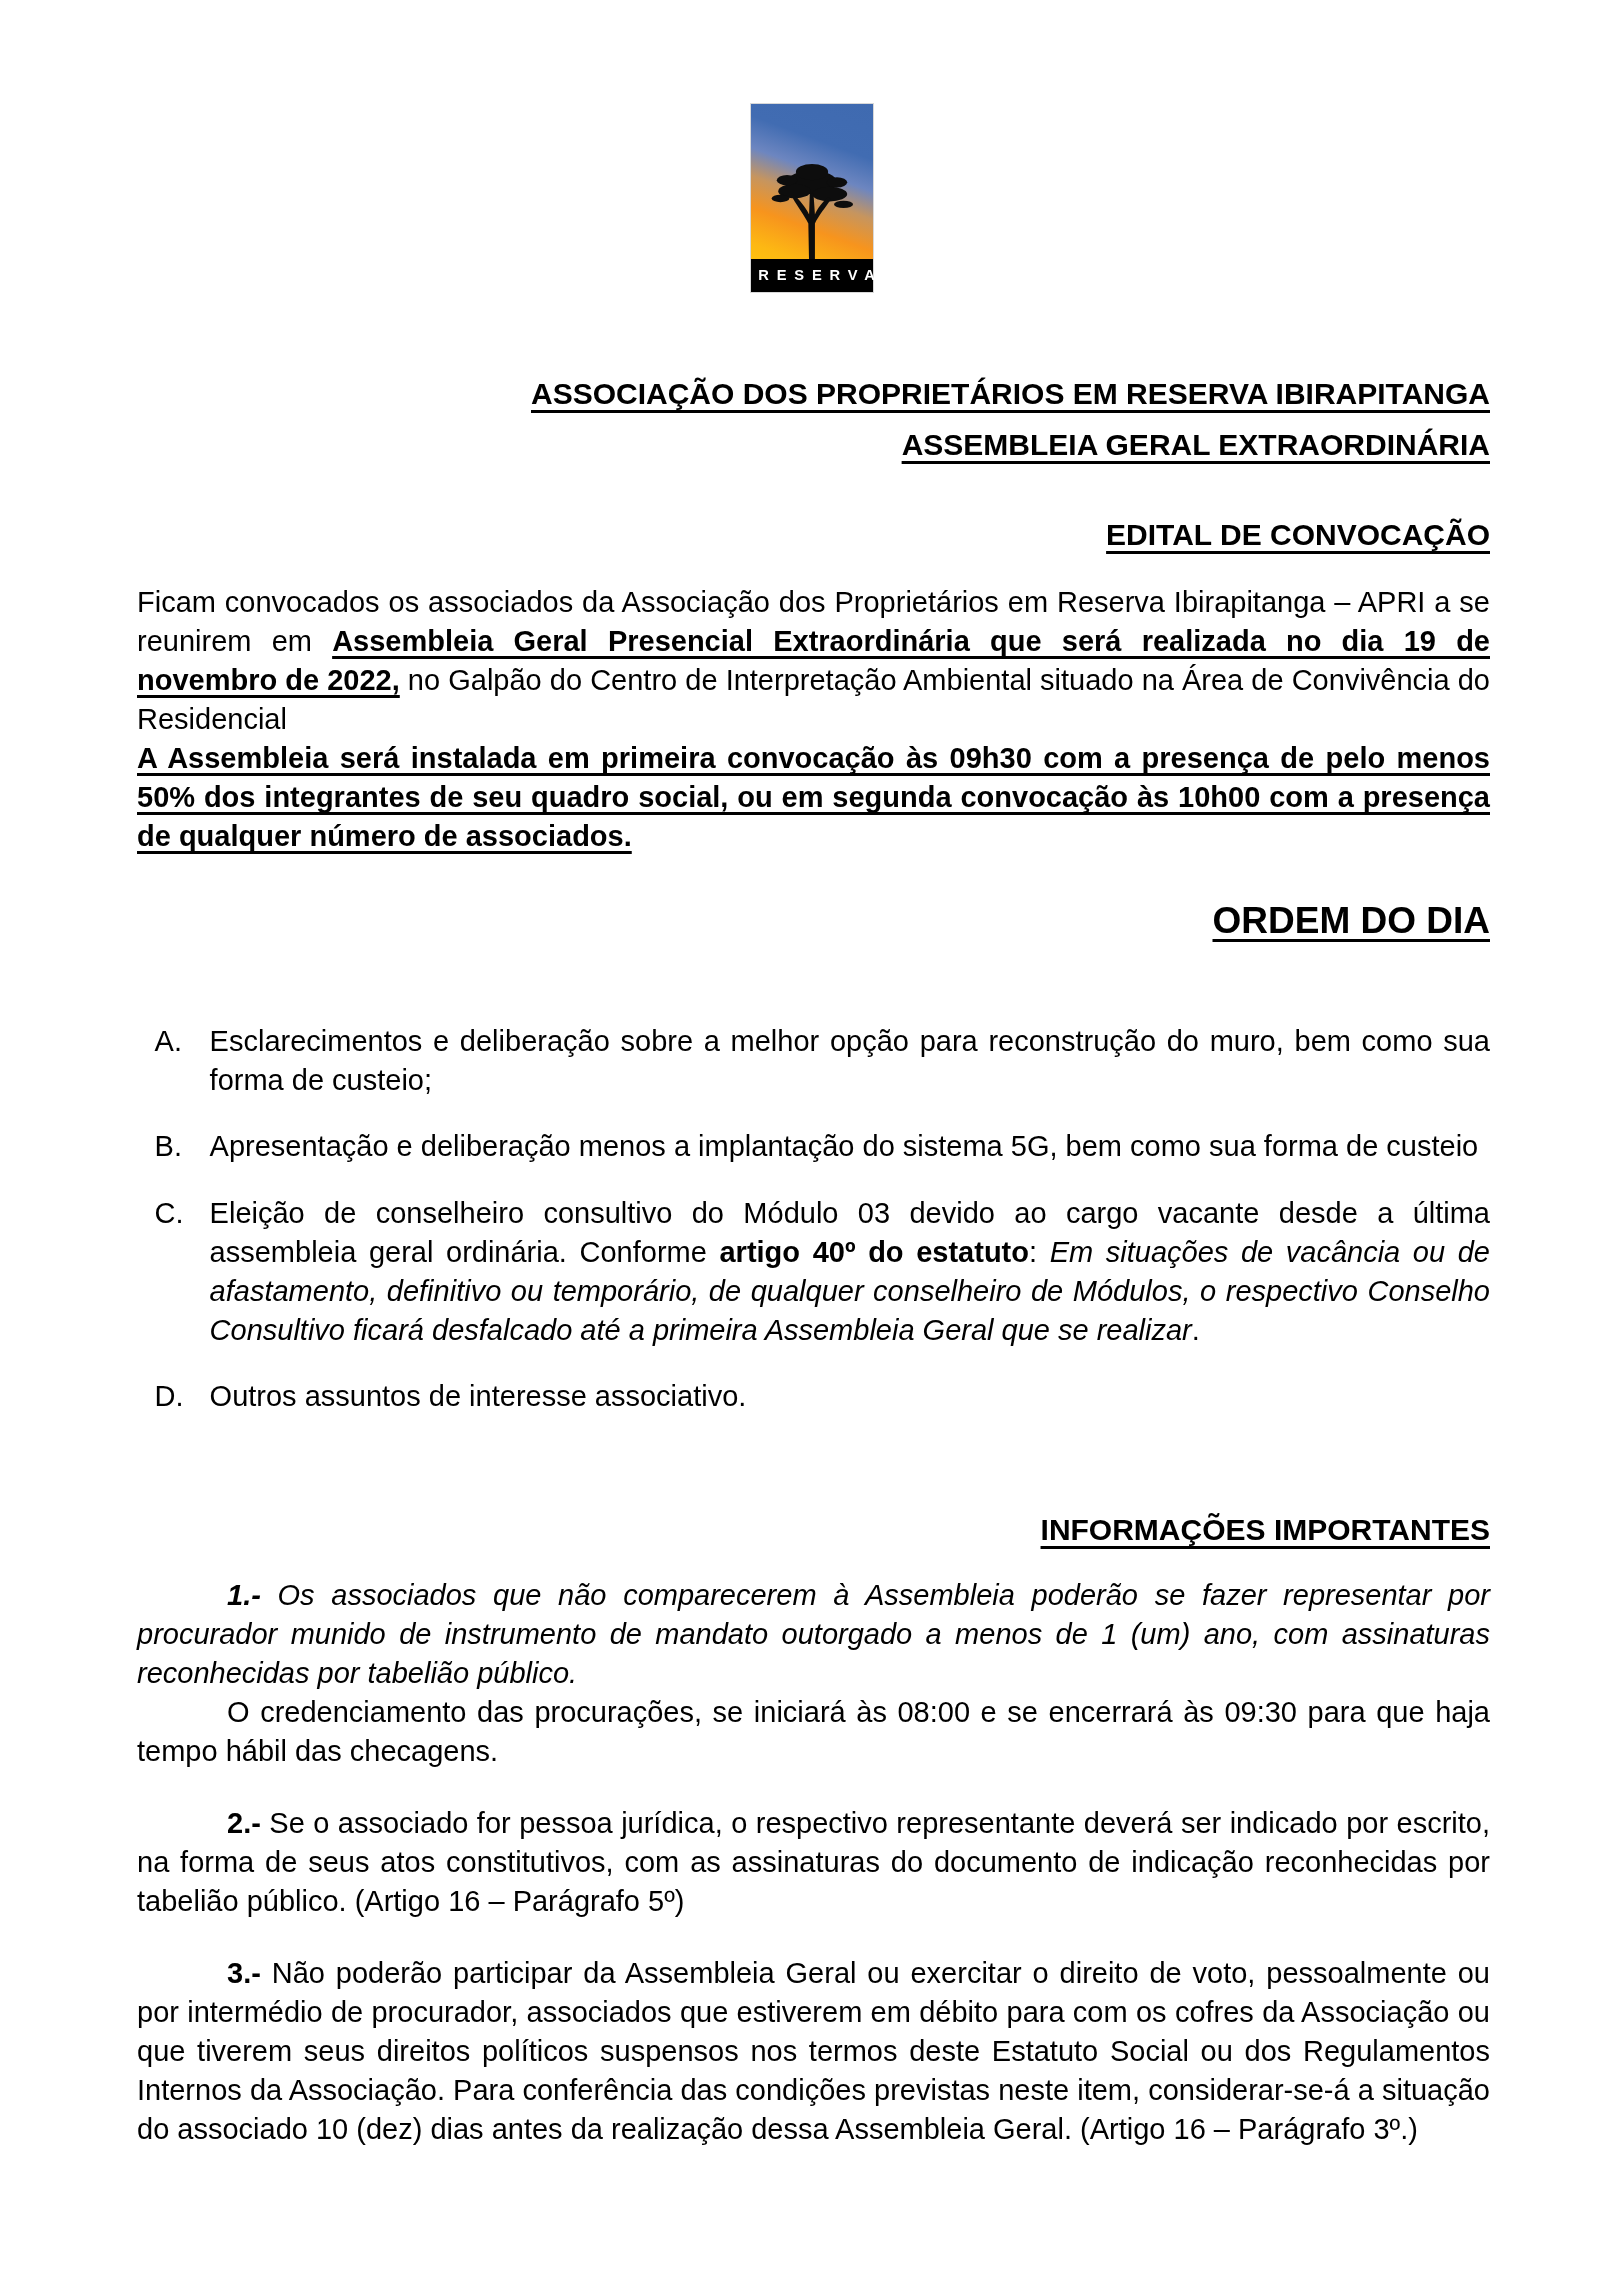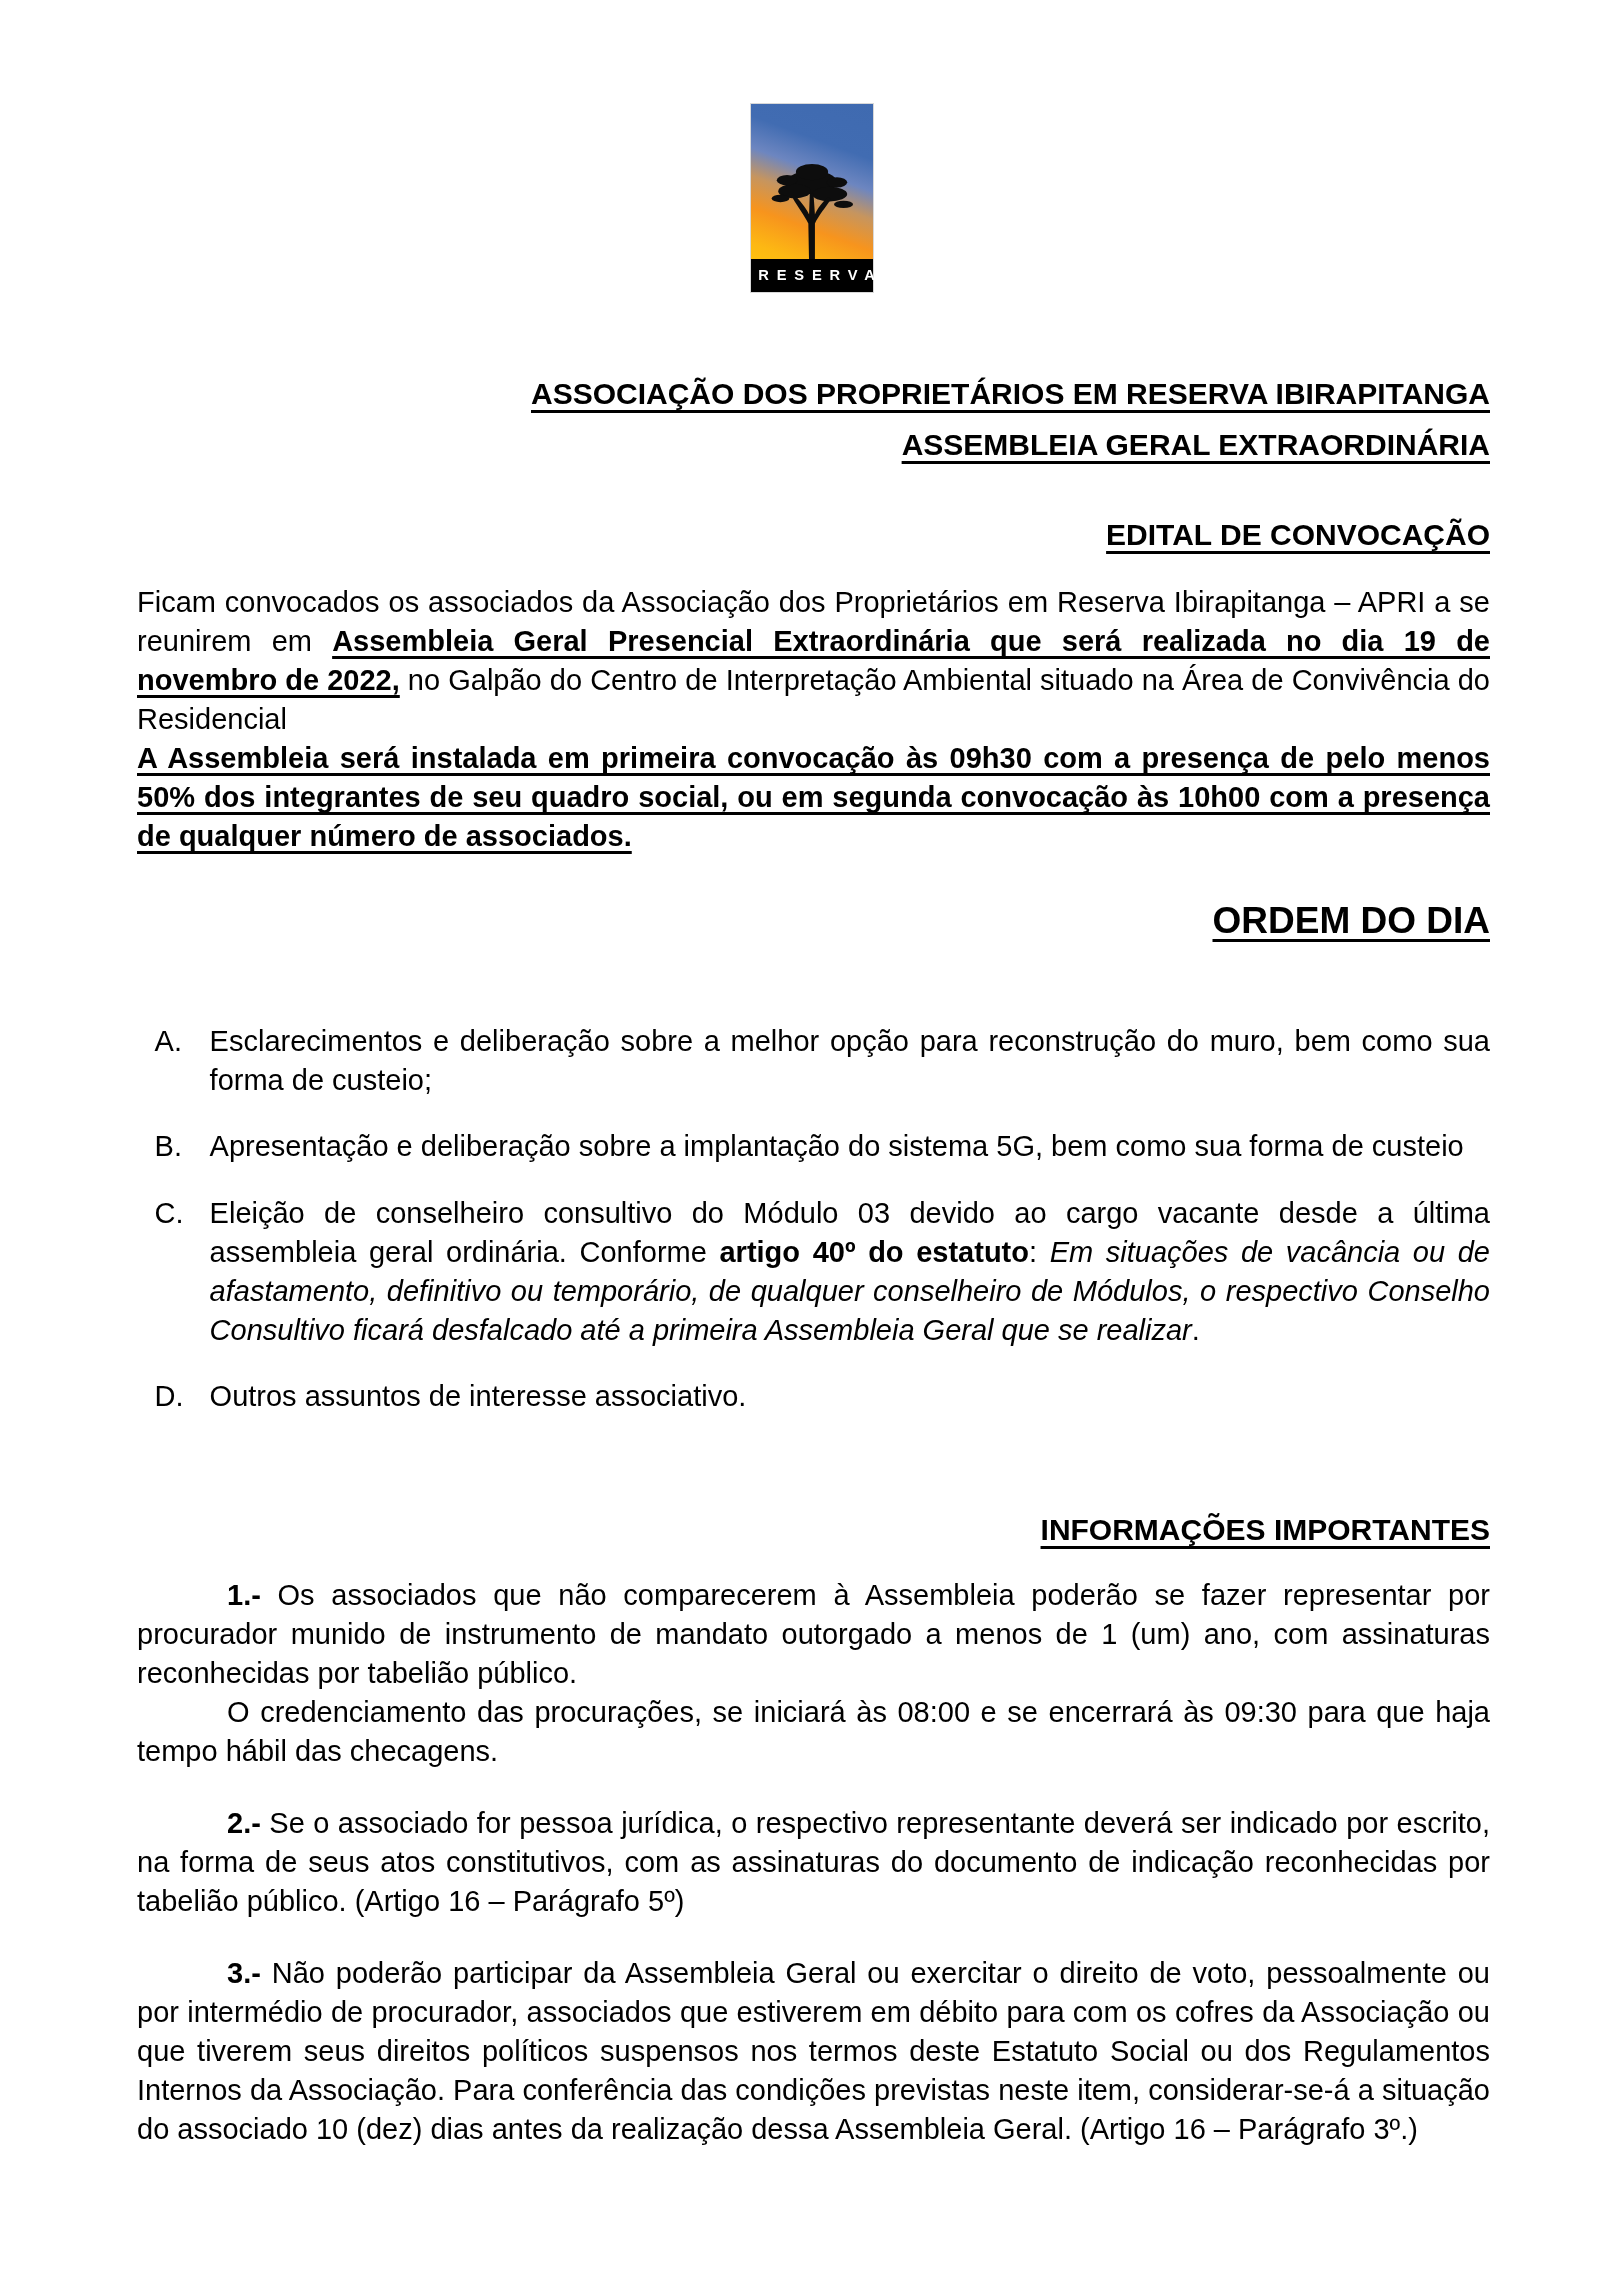--- a/index.html
+++ b/index.html
@@ -112,21 +112,21 @@
     margin-left: 17.6px;
   }
   .agenda-text { flex: 1 1 auto; }
 
   
   .info-heading { margin: 94px 0 0 0; font-size: 30px; font-weight: bold; }
   .info-p {
     margin: 0;
     text-indent: 90px;
   }
-  .info-p-first { margin-top: 27.4px; }
+  .info-p-first { margin-top: 27.4px; font-style: italic; }
   .info-p-gap   { margin-top: 33px; }
 </style>
 </head>
 <body>
 
 <div class="page">
 
   <header class="brand-header">
     <div class="logo">
       <div class="logo-sky">
@@ -164,21 +164,21 @@
 
     <div class="agenda">
 
       <div class="agenda-item">
         <span class="agenda-label">A.</span>
         <div class="agenda-text j">Esclarecimentos e deliberação sobre a melhor opção para reconstrução do muro, bem como sua forma de custeio;</div>
       </div>
 
       <div class="agenda-item">
         <span class="agenda-label">B.</span>
-        <div class="agenda-text j">Apresentação e deliberação sobre a implantação do sistema 5G, bem como sua forma de custeio</div>
+        <div class="agenda-text j">Apresentação e deliberação menos a implantação do sistema 5G, bem como sua forma de custeio</div>
       </div>
 
       <div class="agenda-item">
         <span class="agenda-label">C.</span>
         <div class="agenda-text j"><span>Eleição de conselheiro consultivo do Módulo 03 devido ao cargo vacante desde a última assembleia geral ordinária. Conforme </span><span class="b">artigo 40º do estatuto</span><span>: </span><span class="i">Em situações de vacância ou de afastamento, definitivo ou temporário, de qualquer conselheiro de Módulos, o respectivo Conselho Consultivo ficará desfalcado até a primeira Assembleia Geral que se realizar</span><span>.</span></div>
       </div>
 
       <div class="agenda-item">
         <span class="agenda-label">D.</span>
         <div class="agenda-text j">Outros assuntos de interesse associativo.</div>

